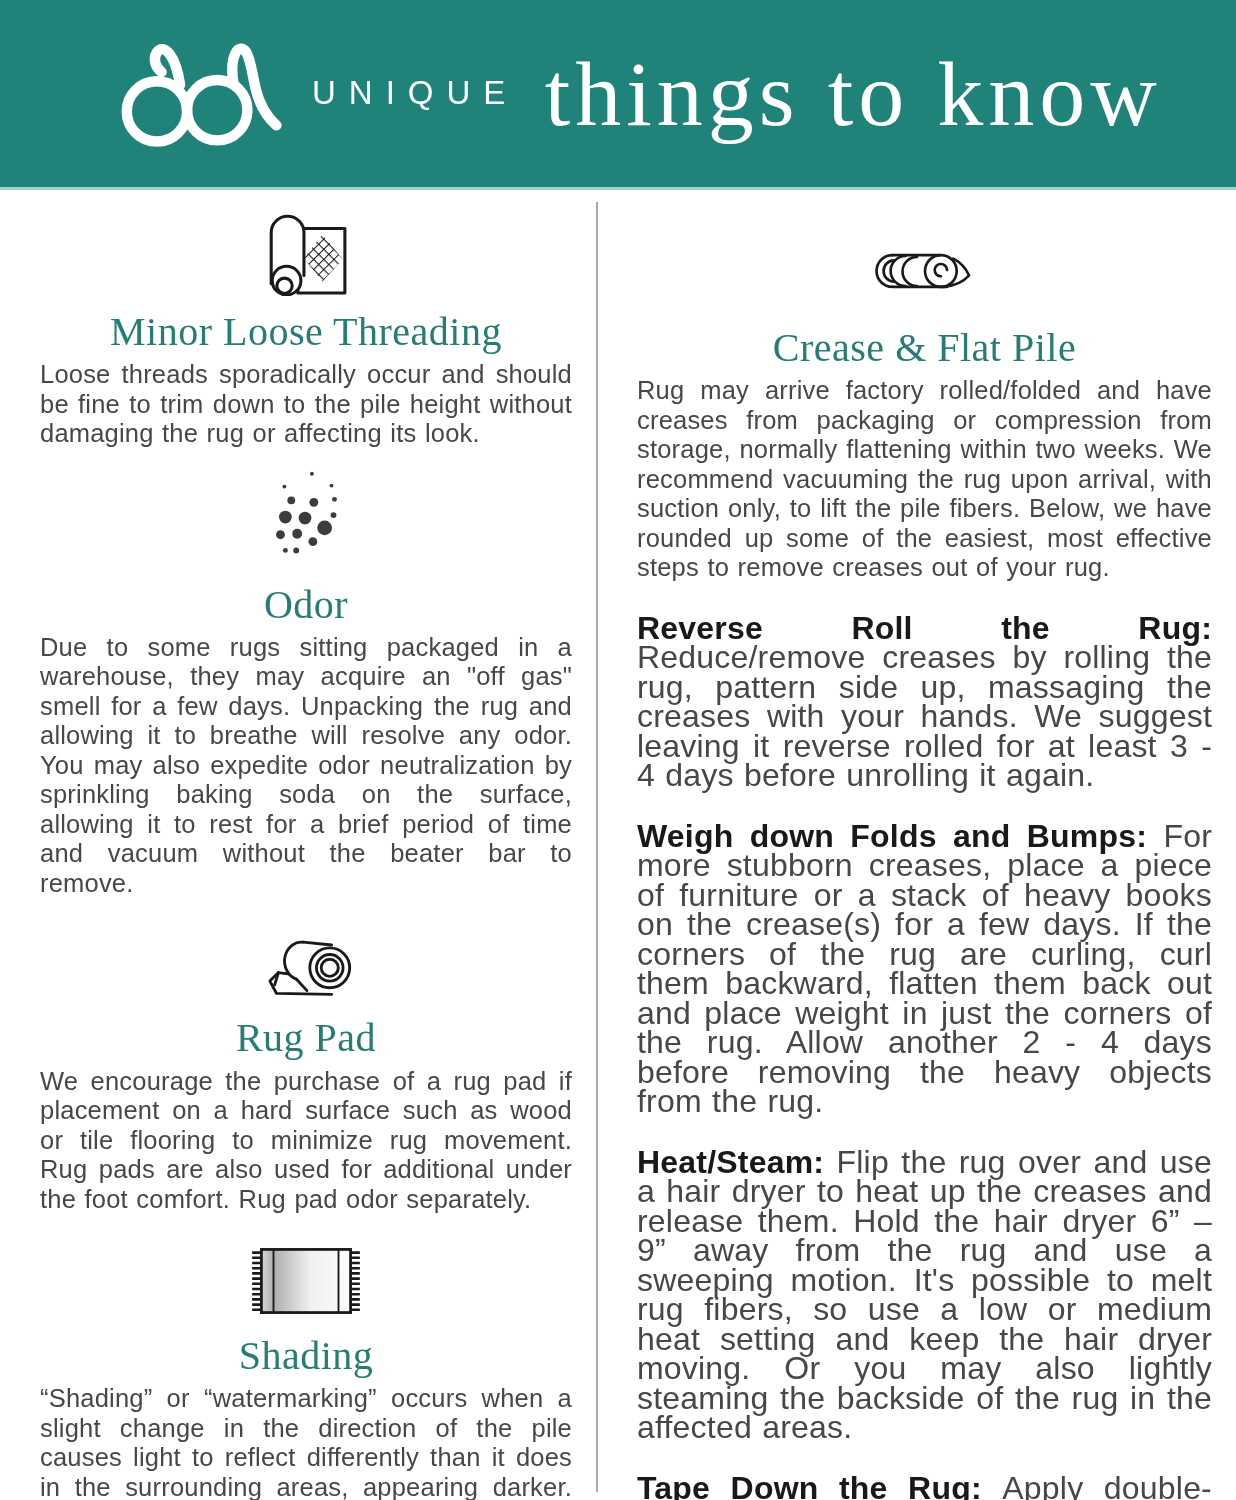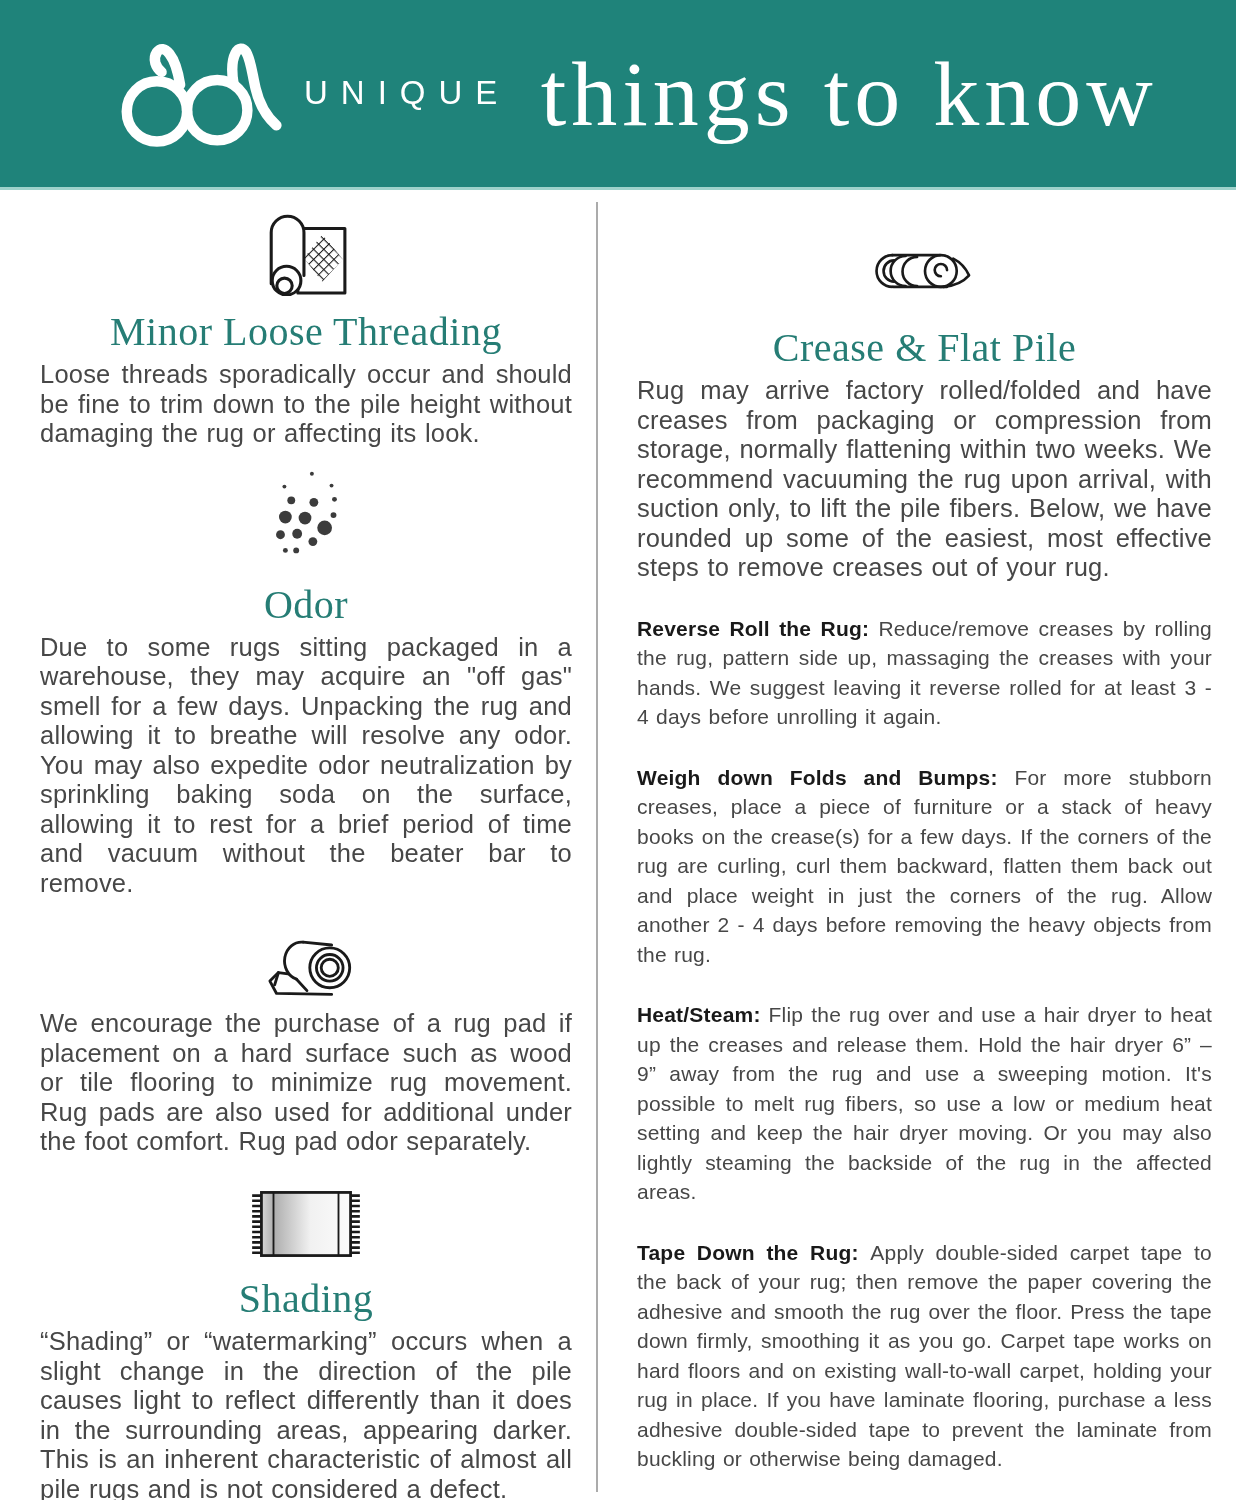--- a/index.html
+++ b/index.html
@@ -6,21 +6,21 @@
   body{
     width:1236px;height:1500px;background:#ffffff;position:relative;
     font-family:"Liberation Sans", sans-serif;overflow:hidden;
   }
   
   .banner{
     box-sizing:border-box;height:190px;background:#1F837A;
     border-bottom:3px solid #9ed2cb;
     display:flex;align-items:center;padding-left:112px;
   }
-  .brand{display:flex;align-items:center;gap:14px;}
+  .brand{display:flex;align-items:center;gap:22px;}
   .logo-svg{display:block;}
   .brand-text{
     color:#ffffff;font-size:33px;letter-spacing:13px;line-height:1.3;
     text-align:center;font-weight:400;
   }
   .brand-text div{white-space:nowrap;}
   .page-title{
     flex:1;text-align:center;padding-right:48px;margin:0;
     font-family:"Liberation Serif", serif;font-weight:400;
     color:#ffffff;font-size:92px;letter-spacing:5px;line-height:1;
@@ -44,21 +44,21 @@
   }
   p.sec-body.last-left{margin-bottom:0;}
   .mt-odor-icon{margin-top:16px;}
   .mt-thread-icon{margin-top:18px;}
   .mt-tape-icon{margin-top:28px;}
   .mt-rug-icon{margin-top:28px;}
   .mt-crease-icon{margin-top:54px;}
   h2.after-icon{margin-top:14px;}
   p.tip{
     margin:31px 0 0;color:#474747;
-    font-size:21px;line-height:29.5px;letter-spacing:0.2px;word-spacing:1.2px;
+    font-size:32px;line-height:29.5px;letter-spacing:0.2px;word-spacing:1.2px;
     text-align:justify;
   }
   .tip .lead{font-weight:bold;color:#191919;}
   svg .ln{stroke:#1a1a1a;stroke-width:3;fill:none;stroke-linecap:round;stroke-linejoin:round;}
   svg .fw{fill:#ffffff;}
 </style>
 </head>
 <body>
 
 <header class="banner">
@@ -136,20 +136,21 @@
           <path d="M36,49 L32,62" class="ln" stroke-width="3"></path>
           <path d="M62,17 a18,20 0 0 0 -7,39 L64,68 L90,66 L90,17 Z" fill="#ffffff" stroke="none"></path>
           <path d="M62,17 a18,20 0 0 0 -7,39" class="ln" stroke-width="3.5"></path>
           <path d="M62,17 L92,20" class="ln" stroke-width="3.5"></path>
           <path d="M55,56 L66,68" class="ln" stroke-width="3.5"></path>
           <circle cx="90" cy="44" r="21" class="fw ln" stroke-width="3.5"></circle>
           <circle cx="90" cy="44" r="14" class="fw ln" stroke-width="3.5"></circle>
           <circle cx="90" cy="44" r="9" class="fw ln" stroke-width="3.5"></circle>
         </svg>
       </div>
+      <h2 class="sec-heading after-icon">Rug Pad</h2>
       <p class="sec-body">We encourage the purchase of a rug pad if placement on a hard surface such as wood or tile flooring to minimize rug movement. Rug pads are also used for additional under the foot comfort. Rug pad odor separately.</p>
     </div>
 
     <div>
       <div class="icon-wrap mt-rug-icon">
         <svg width="118" height="78" viewBox="0 0 124 84" aria-hidden="true">
           <defs>
             <linearGradient id="shadegrad" x1="0" y1="0" x2="1" y2="0">
               <stop offset="0" stop-color="#d8d8d8"></stop>
               <stop offset="0.14" stop-color="#aeaeae"></stop>

